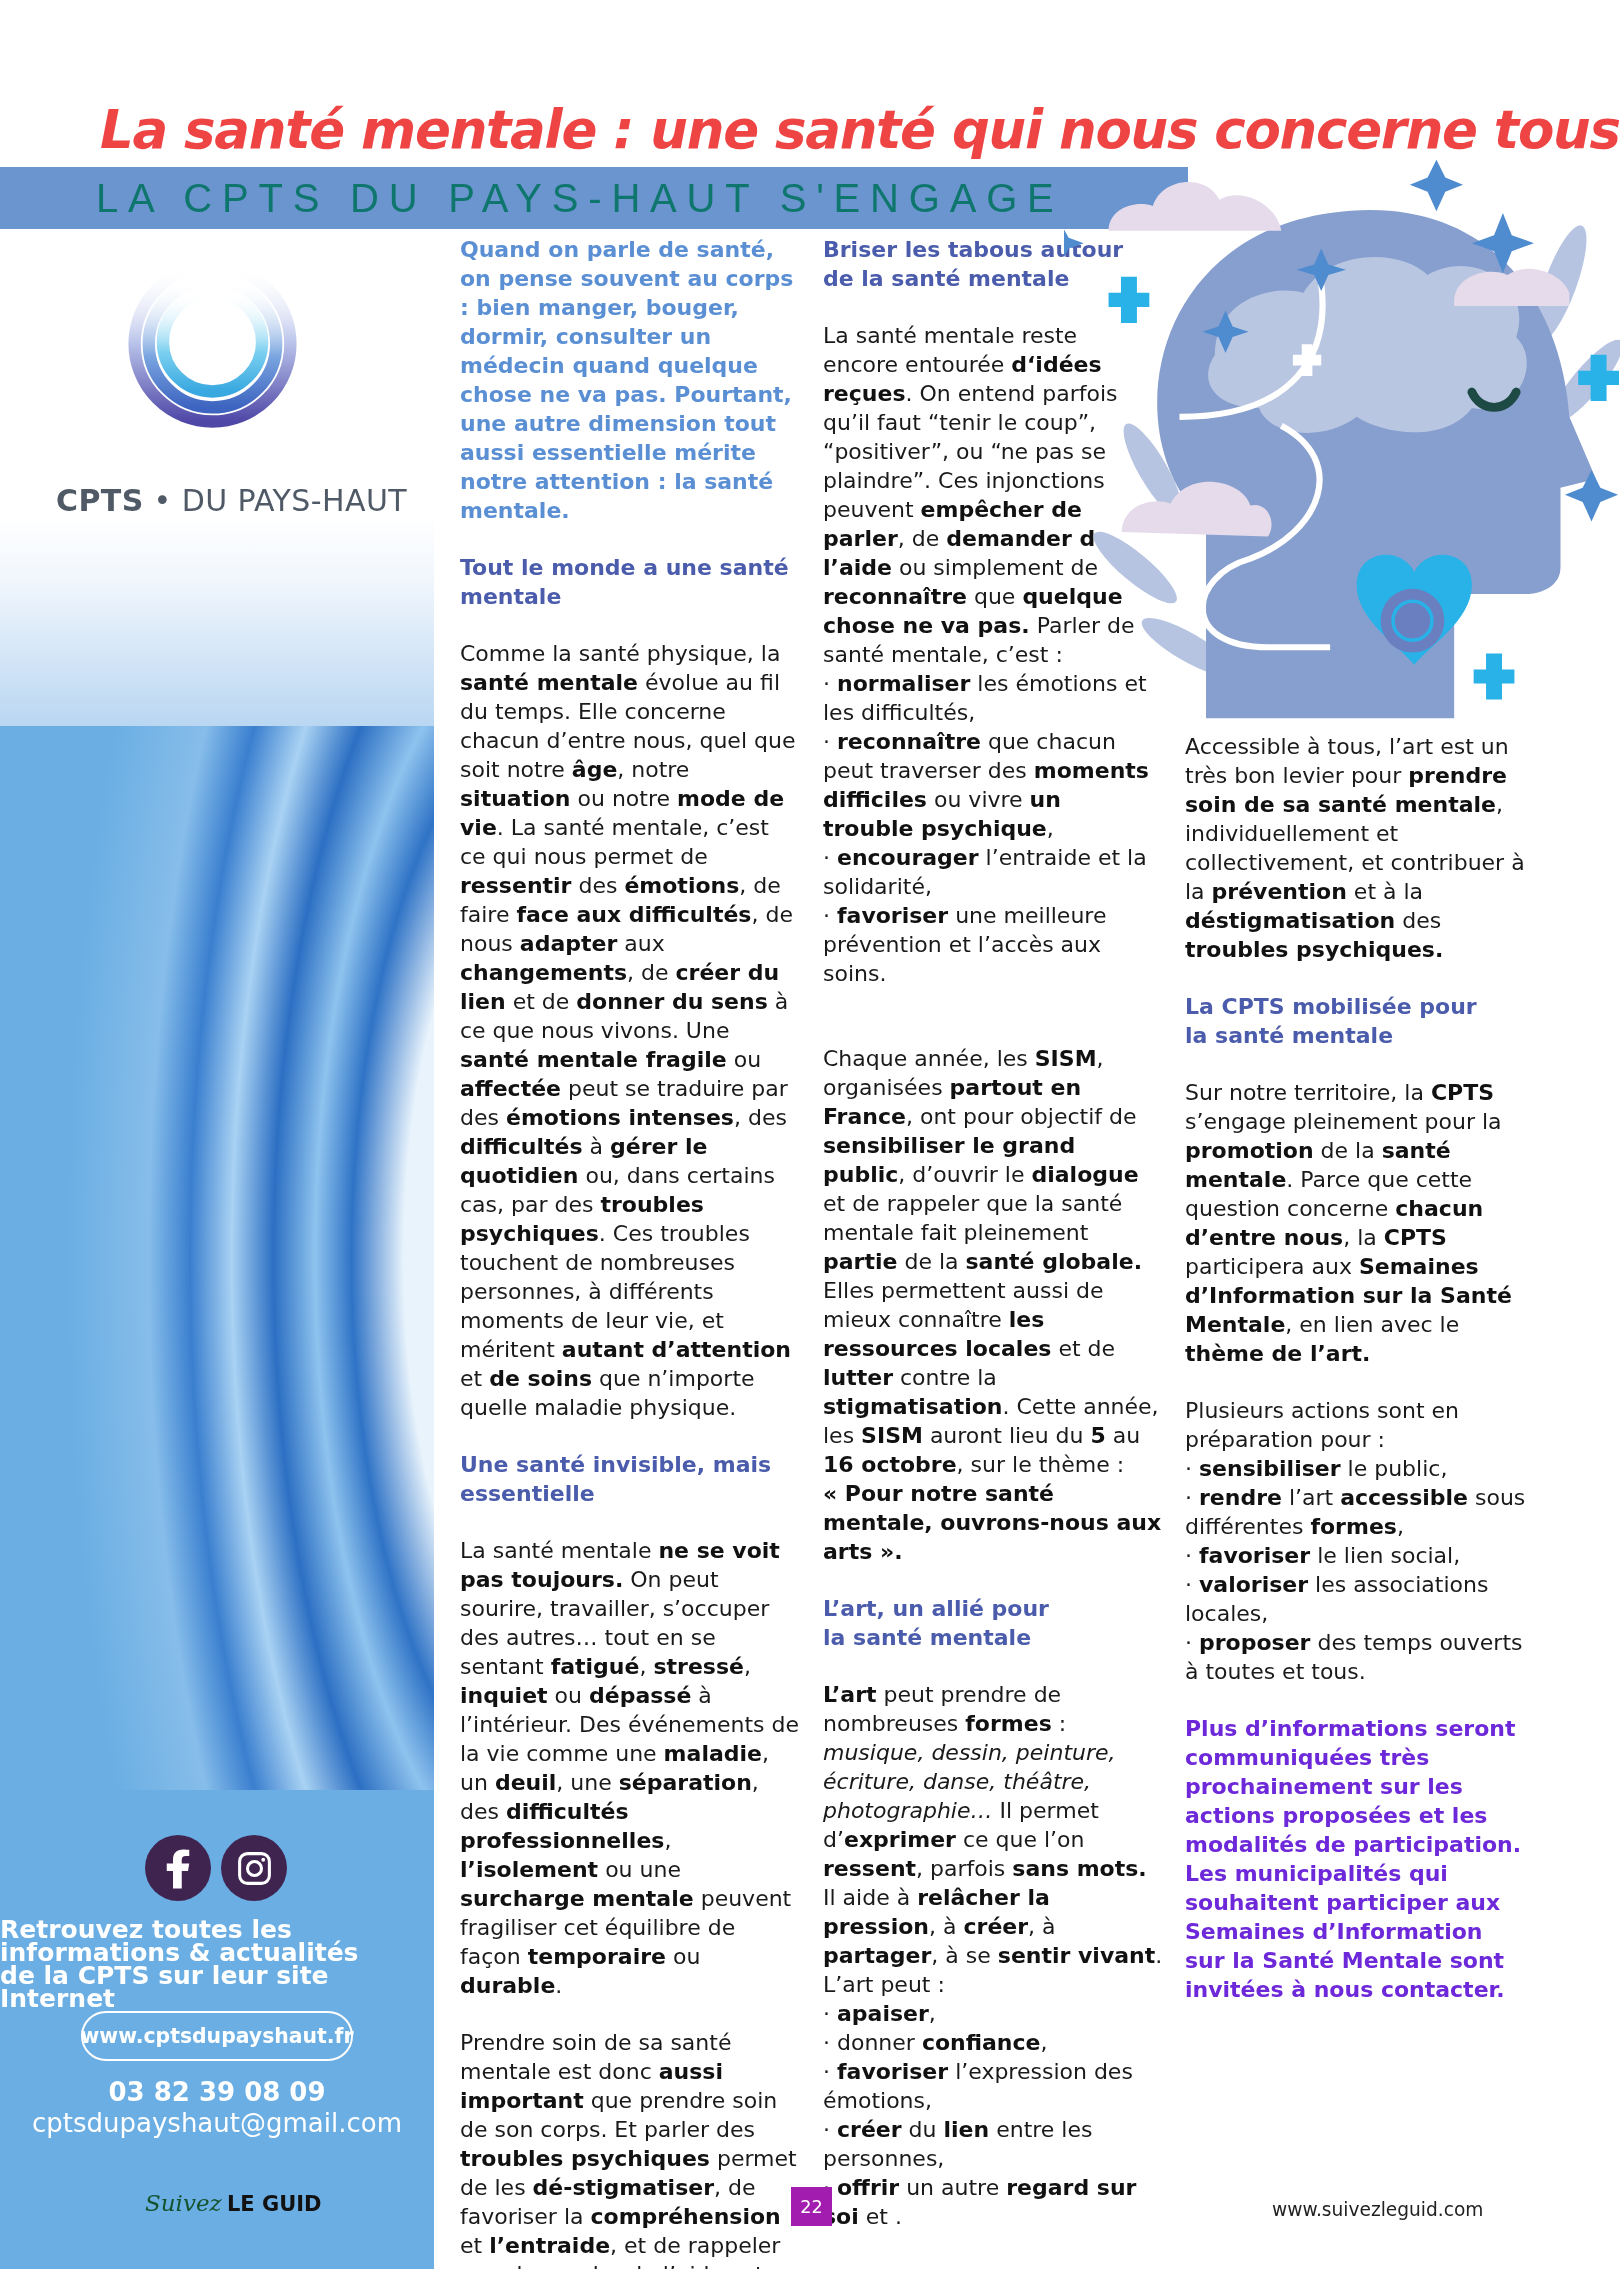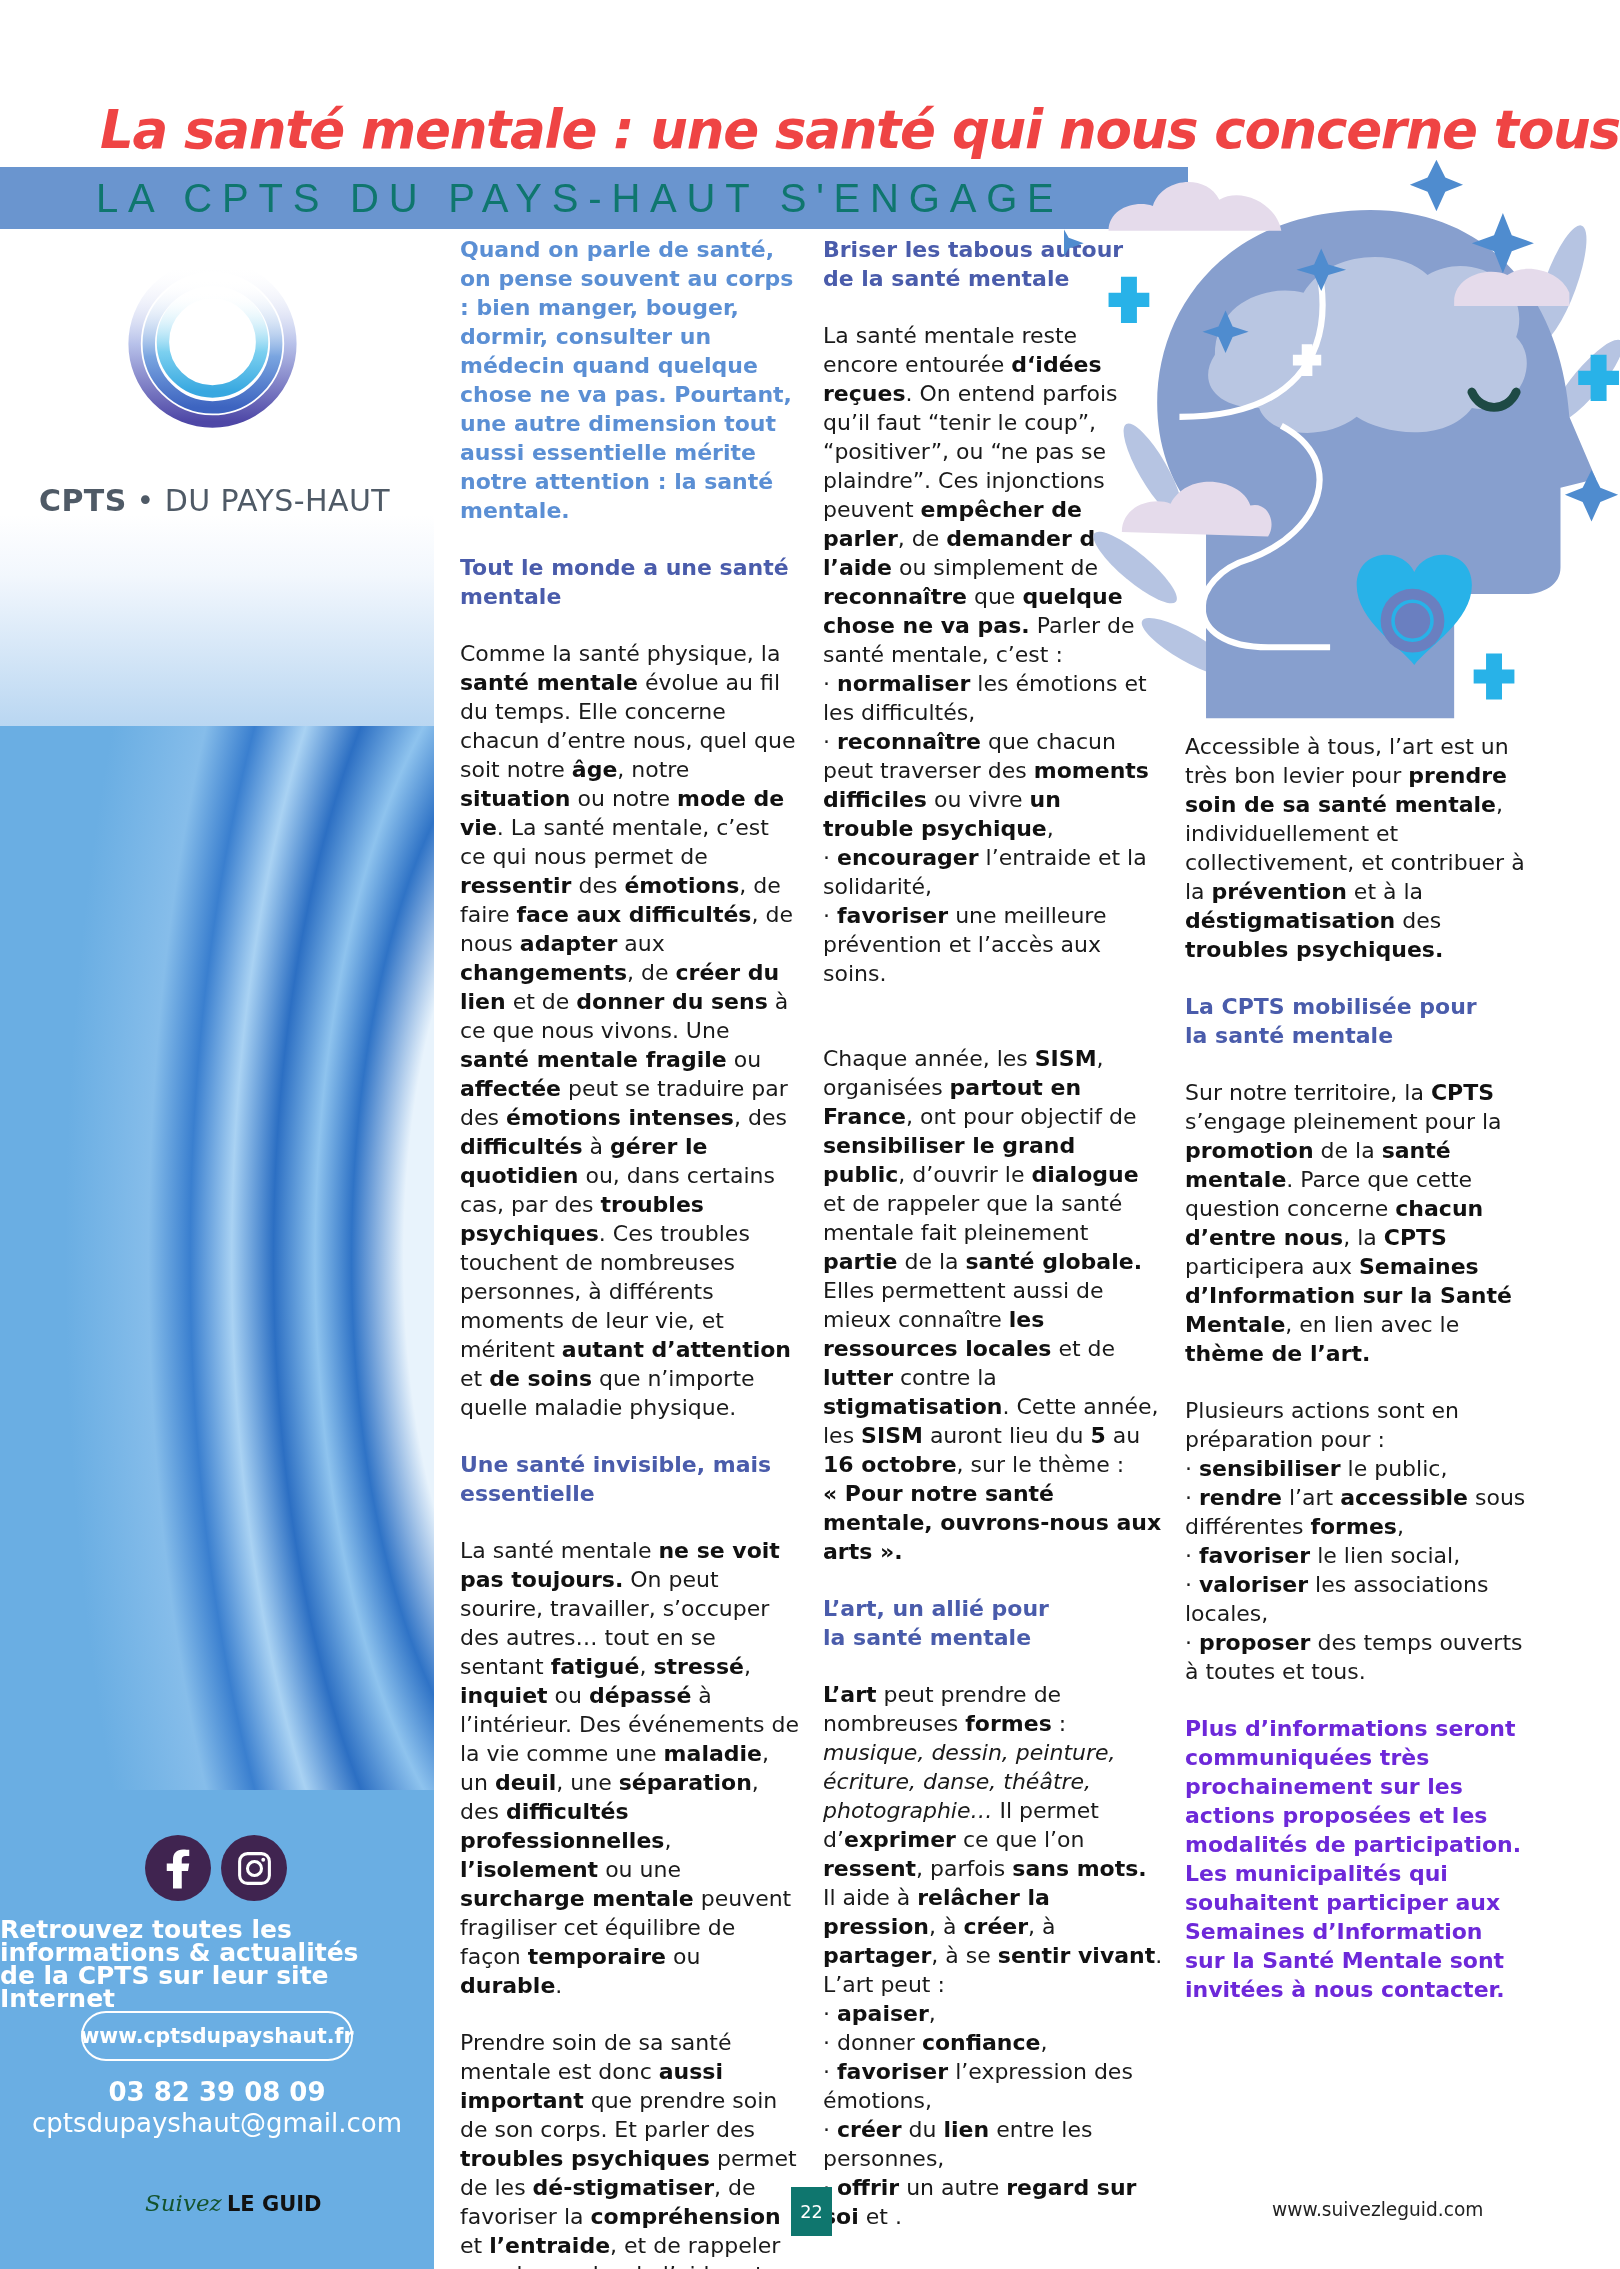--- a/index.html
+++ b/index.html
@@ -23,21 +23,21 @@
 
   
   .sidebar {
     position: absolute; left: 0; top: 229px; width: 434px; height: 2041px;
     background: linear-gradient(180deg, #ffffff 0%, #ffffff 14%, #f2f7fd 17%, #bcd8f2 24%, #7fb6e6 34%, #6aaee3 50%, #6aaee3 100%);
     overflow: hidden;
   }
   .sidebar-swirl { position: absolute; left: 0; top: 497px; width: 434px; height: 1064px; }
   .logo { position: absolute; left: 106px; top: 35px; width: 213px; width: 213px; height: 177px; }
   .logo-text {
-    position: absolute; left: 39px; top: 254px; width: 372px; text-align: left;
+    position: absolute; left: 56px; top: 254px; width: 372px; text-align: left;
     font-family: "DejaVu Sans", sans-serif; font-size: 30px; color: #4f5a66; white-space: nowrap; letter-spacing: 0.4px;
   }
   .logo-text b { font-weight: 700; }
 
   .social { position: absolute; top: 1835px; width: 66px; height: 66px; border-radius: 50%; background: #402450; display: flex; align-items: center; justify-content: center; }
   .social.fb { left: 145px; }
   .social.ig { left: 221px; }
   .promo {
     position: absolute; left: 0; top: 1918px; width: 434px; text-align: left;
     color: #fff; font-weight: 700; font-size: 25px; line-height: 23px;
@@ -59,22 +59,22 @@
   .col i { font-style: italic; }
   .col1 { left: 460px; top: 235px; width: 341px; }
   .col2 { left: 823px; top: 235px; width: 341px; }
   .col3 { left: 1185px; top: 732px; width: 341px; }
   .lead { color: #5b8fd4; font-weight: 700; }
   .h { color: #4a5cab; font-weight: 800; font-size: 22px; }
   .gap { height: 28px; }
   .closing { color: #6d28d9; font-weight: 700; }
 
   .pagenum {
-    position: absolute; left: 791px; top: 2187px; width: 41px; height: 49px;
-    background: #0f766e; color: #fff; font-size: 17.7px; display: flex; align-items: center; justify-content: center;
+    position: absolute; left: 791px; top: 2187px; width: 41px; height: 39px;
+    background: #a21caf; color: #fff; font-size: 17.7px; display: flex; align-items: center; justify-content: center;
   }
   .footer-url { position: absolute; left: 1272px; top: 2199px; font-size: 18.6px; color: #222; }
 
   .illustration { position: absolute; left: 1064px; top: 151px; width: 557px; height: 576px; }
 </style>
 </head>
 <body>
 
 <div class="page-title">La santé mentale : une santé qui nous concerne tous</div>
 <div class="banner"></div>

